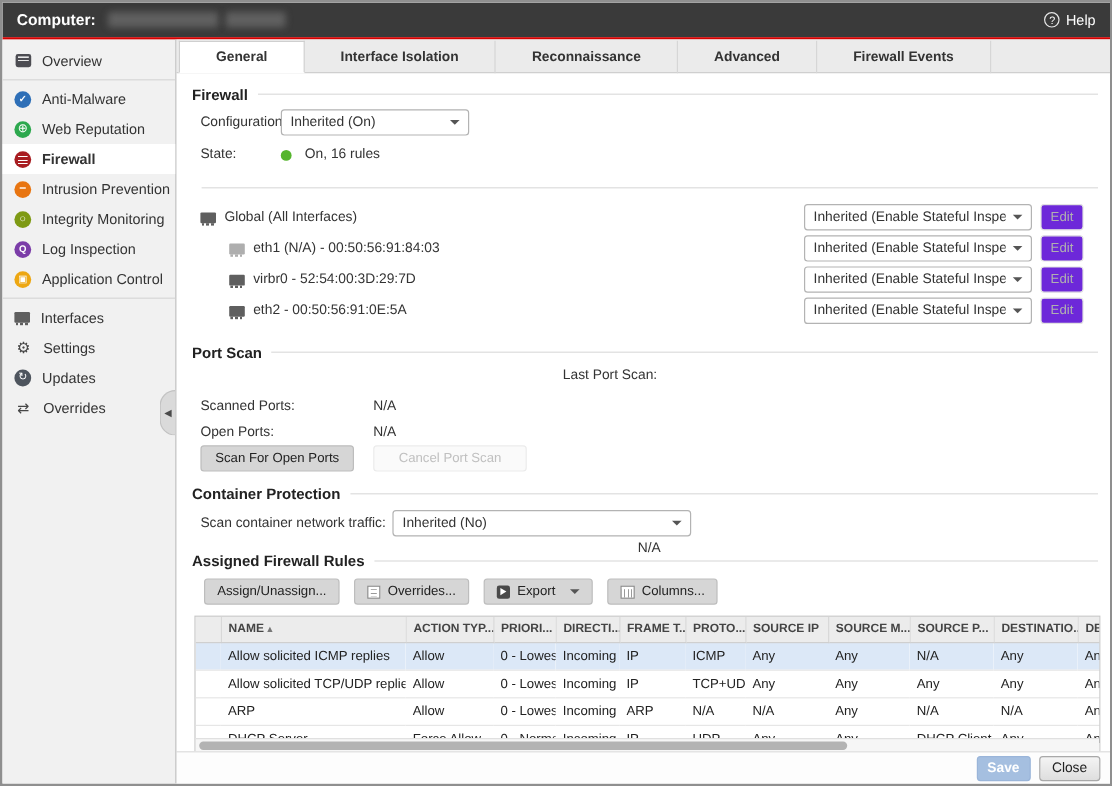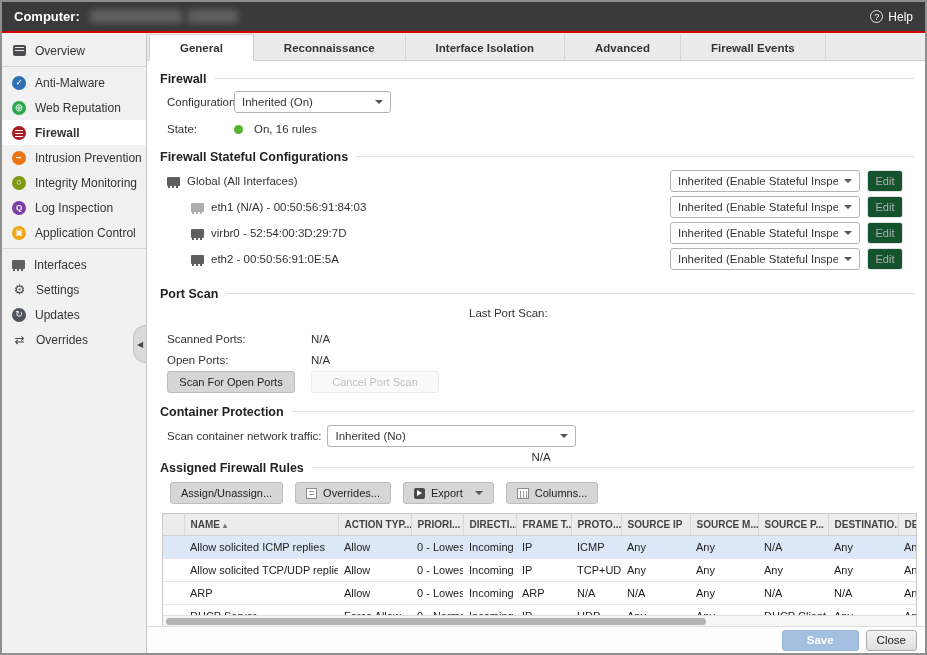--- a/index.html
+++ b/index.html
@@ -61,21 +61,21 @@
 
   .dropdown{ display:flex; align-items:center; border:1px solid #b3b3b3; border-radius:3px; background:#fff; height:22px; padding:0 7px; font-size:11.5px; color:#333; cursor:pointer; }
   .dd-text{ flex:1; white-space:nowrap; overflow:hidden; }
   .caret{ width:0; height:0; border-left:4px solid transparent; border-right:4px solid transparent; border-top:4px solid #555; margin-left:6px; flex:0 0 auto; }
 
   .st-row{ display:flex; align-items:center; height:26px; margin-left:7px; padding-right:12px; font-size:11.5px; color:#333; }
   .st-label{ display:flex; align-items:center; gap:7px; }
   .st-row.indent .st-label{ margin-left:24px; }
   .st-controls{ margin-left:auto; display:flex; align-items:center; gap:7px; }
   .st-controls .dropdown{ width:190px; }
-  .btn-edit{ width:36px; height:22px; background:#14532d; border:1px solid #e2e2e2; border-radius:3px; color:#b0b0b0; font-size:11px; display:flex; align-items:center; justify-content:center; }
+  .btn-edit{ width:36px; height:22px; background:#6d28d9; border:1px solid #e2e2e2; border-radius:3px; color:#b0b0b0; font-size:11px; display:flex; align-items:center; justify-content:center; }
 
   .btn{ height:22px; background:#d6d6d6; border:1px solid #bdbdbd; border-radius:3px; color:#222; font-size:11px; display:flex; align-items:center; justify-content:center; gap:6px; padding:0 10px; cursor:pointer; white-space:nowrap; }
   .btn.disabled{ background:#fafafa; border-color:#ebebeb; color:#c0c0c0; cursor:default; }
   .btn.w128{ width:128px; }
 
   .toolbar{ display:flex; align-items:center; gap:12px; margin-left:10px; }
   .ic-props{ width:11px; height:11px; background:#fff; border:1px solid #8a8a8a; position:relative; }
   .ic-props::before{ content:""; position:absolute; left:2px; right:2px; top:2px; height:6px; background:repeating-linear-gradient(#9a9a9a 0 1px, transparent 1px 3px); }
   .ic-export{ width:11px; height:11px; background:#4a4a4a; border-radius:2px; position:relative; }
   .ic-export::before{ content:""; position:absolute; left:3px; top:2.5px; width:0; height:0; border-top:3px solid transparent; border-bottom:3px solid transparent; border-left:5px solid #fff; }
@@ -90,21 +90,21 @@
   tr:first-child td{ border-top:none; }
   tr.selected td{ background:#dce8f7; }
   td.icon-cell{ padding:0; text-align:center; }
   td.icon-cell .fw{ margin:0 auto; }
   .sort{ color:#777; font-size:8px; margin-left:3px; }
   .hscroll{ position:absolute; left:0; right:0; bottom:0; height:11px; background:#f6f6f6; border-top:1px solid #e0e0e0; }
   .hthumb{ position:absolute; left:3px; top:2px; height:7px; width:540px; background:#b3b3b3; border-radius:4px; cursor:pointer; }
 
   
   .footer{ flex:0 0 27px; border-top:1px solid #ddd; display:flex; align-items:center; justify-content:flex-end; gap:7px; padding:0 8px; background:#fdfdfd; }
-  .btn-save{ background:#a5bfe0; color:#fff; font-weight:bold; border:1px solid #9ab5d9; border-radius:3px; height:21px; padding:0 24px; font-size:11.5px; display:flex; align-items:center; }
+  .btn-save{ background:#a5bfe0; color:#fff; font-weight:bold; border:1px solid #9ab5d9; border-radius:3px; height:21px; padding:0 8px; font-size:11.5px; display:flex; align-items:center; }
   .btn-close{ background:linear-gradient(#f4f4f4,#dedede); border:1px solid #a9a9a9; border-radius:3px; height:21px; padding:0 10px; font-size:11.5px; color:#222; display:flex; align-items:center; cursor:pointer; }
 </style>
 </head>
 <body>
 
 <div class="window">
 
   <div class="titlebar">
     <span class="app-label">Computer:</span>
     <span class="redacted r1"></span>
@@ -168,22 +168,22 @@
       <div class="side-item">
         <span class="glyph-icon small">⇄</span>
         <span>Overrides</span>
       </div>
       <div class="collapse">◀</div>
     </div>
 
     <div class="main">
       <div class="tabbar">
         <div class="tab active">General</div>
+        <div class="tab">Interface Isolation</div>
         <div class="tab">Reconnaissance</div>
-        <div class="tab">Interface Isolation</div>
         <div class="tab">Advanced</div>
         <div class="tab">Firewall Events</div>
       </div>
 
       <div class="content">
 
         <div class="sec" style="margin-top:10px;">
           <span class="t">Firewall</span>
             <span class="line"></span>
         </div>
@@ -194,21 +194,20 @@
             <span class="caret"></span>
           </div>
         </div>
         <div class="frow" style="margin-top:9px; height:14px;">
           <span class="lbl">State:</span>
           <span class="dot"></span>
           <span>On, 16 rules</span>
         </div>
 
         <div class="sec" style="margin-top:13px;">
-          <span class="t">Firewall Stateful Configurations</span>
             <span class="line"></span>
         </div>
         <div style="margin-top:4px;">
           <div class="st-row">
             <span class="st-label">
               <span class="nic"></span>
               <span>Global (All Interfaces)</span>
             </span>
             <span class="st-controls">
               <div class="dropdown">

